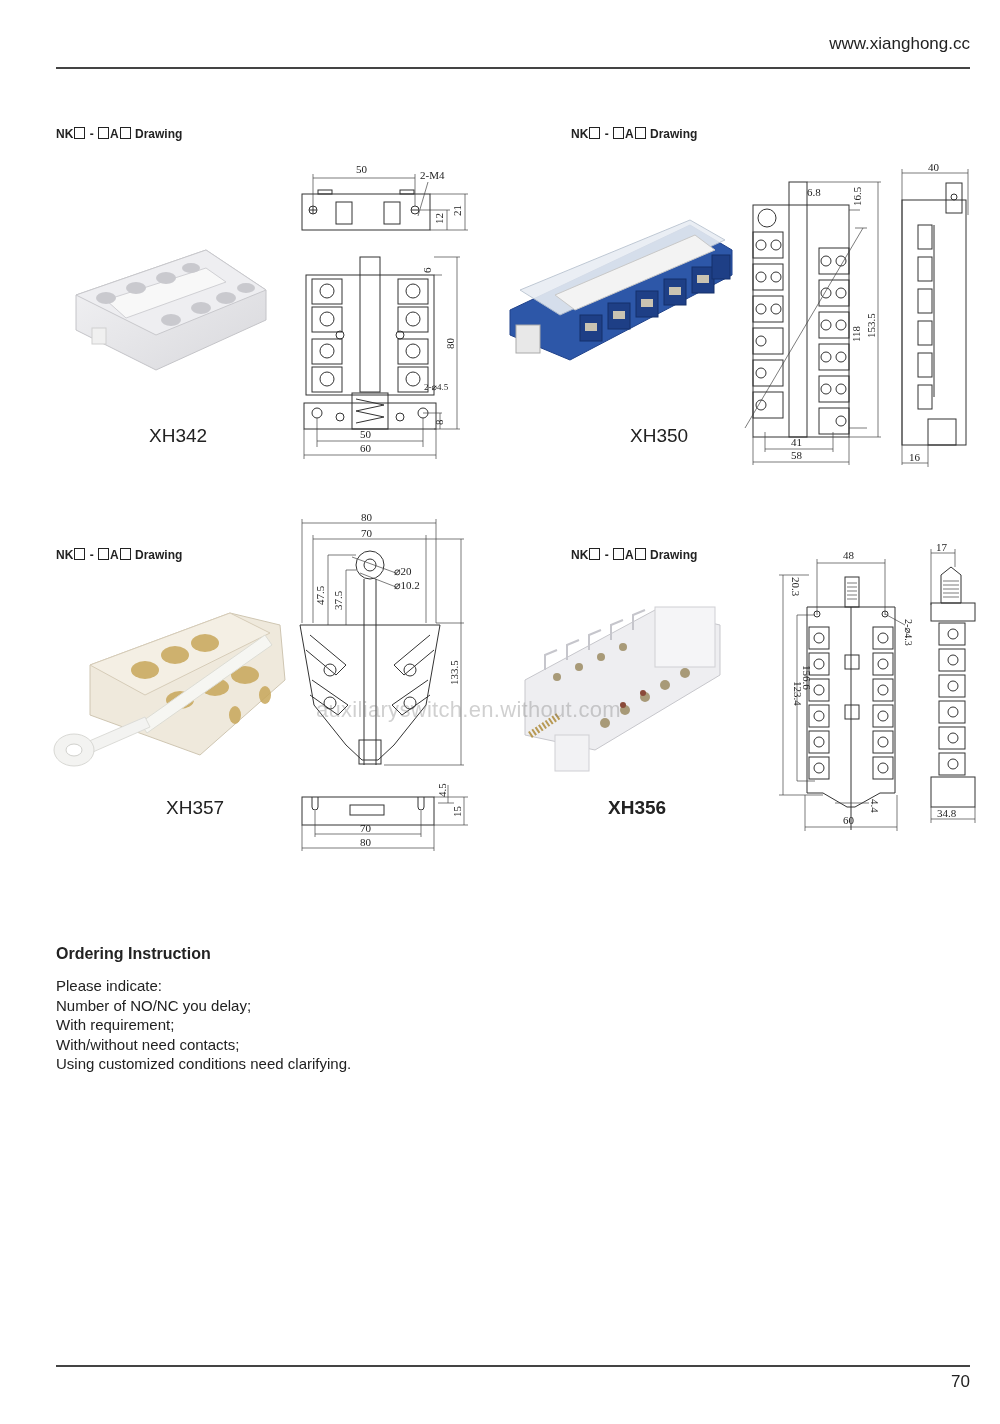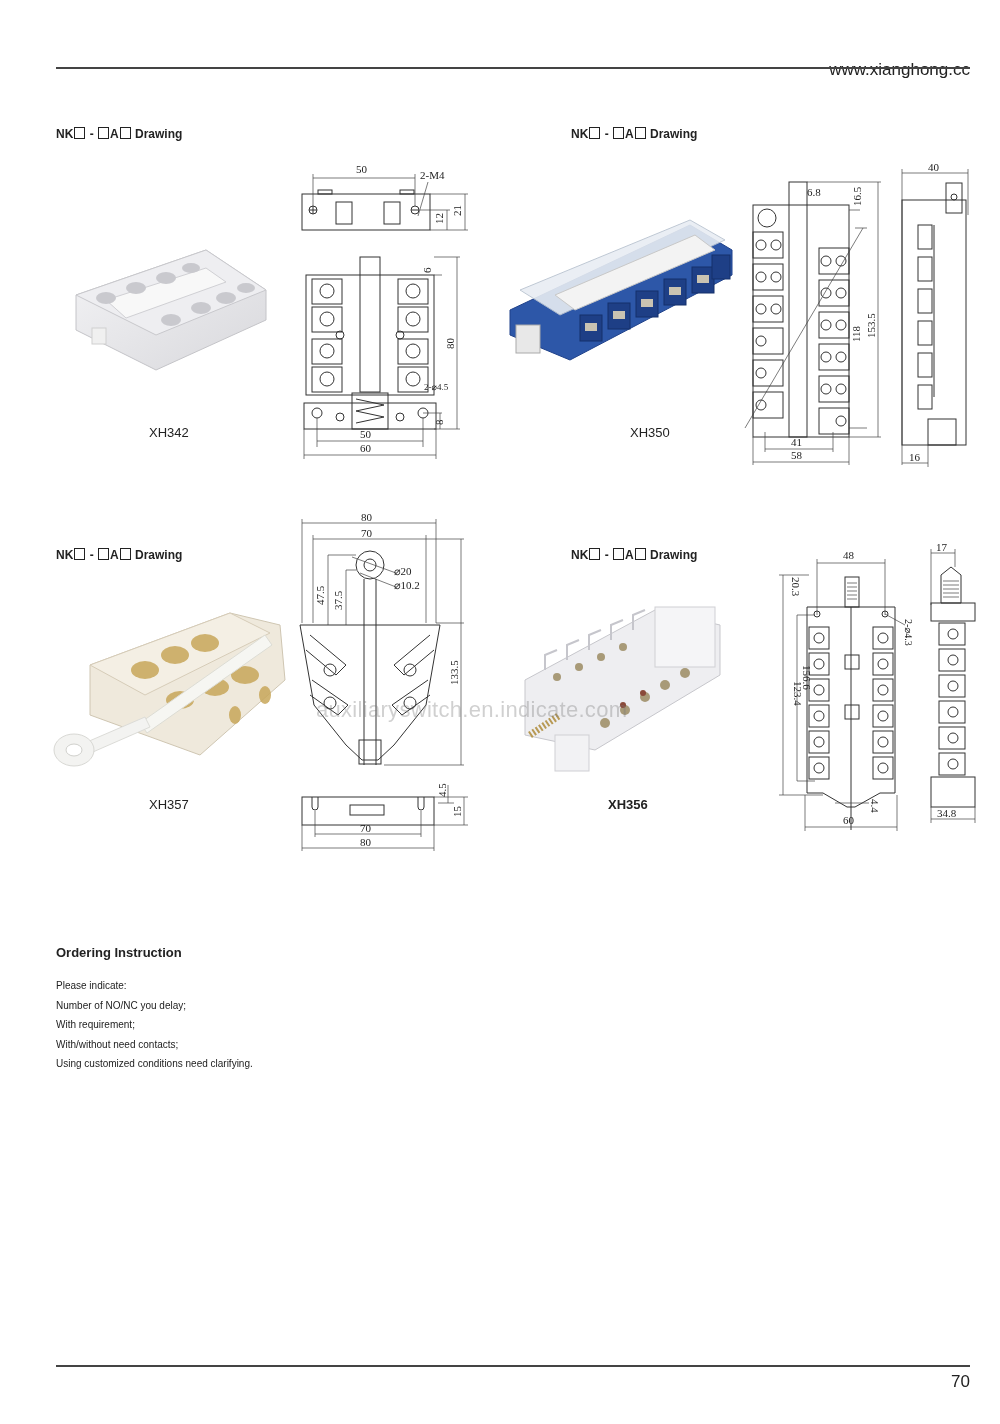--- a/index.html
+++ b/index.html
@@ -1,29 +1,29 @@
 <!DOCTYPE html>
 <html><head>
 <meta charset="utf-8">
 <style>
   html, body { margin:0; padding:0; background:#ffffff; }
   body { width:1000px; height:1424px; position:relative; overflow:hidden;
          font-family:"Liberation Sans", sans-serif; color:#222; }
   .abs { position:absolute; }
-  .site-url { right:30px; top:34px; font-size:17px; color:#222;margin-top:26px; }
+  .site-url { right:30px; top:34px; font-size:17px; color:#222; }
   .rule { background:#444; height:1.5px; }
   .heading { font-size:12px; font-weight:bold; color:#222; }
   .heading .box { display:inline-block; width:11px; height:12px; border:1.4px solid #222; vertical-align:-1px; margin:0 1px; box-sizing:border-box; }
-  .model { font-size:13px; color:#222; }
+  .model { font-size:19px; color:#222; }
   svg.draw { position:absolute; overflow:visible; }
   svg.draw text { font-family:"Liberation Serif", serif; font-size:11px; fill:#222; }
   svg.draw .ln { stroke:#333; stroke-width:1; fill:none; }
   svg.draw .dim { stroke:#444; stroke-width:0.7; fill:none; }
-  .ord-title { font-size:13px; font-weight:bold; left:56px; top:945px; color:#222; }
-  .ord-lines { left:56px; top:976px; font-size:10px; line-height:19.6px; color:#222; }
+  .ord-title { font-size:16px; font-weight:bold; left:56px; top:945px; color:#222; }
+  .ord-lines { left:56px; top:976px; font-size:15px; line-height:19.6px; color:#222; }
   .page-num { right:30px; top:1372px; font-size:17px; color:#222; }
   .watermark { left:316px; top:697px; font-size:22px; color:rgba(120,120,120,0.35); letter-spacing:0.3px; }
 </style>
 </head>
 <body>
 
 <div class="abs site-url">www.xianghong.cc</div>
 <div class="abs rule" style="left:56px; top:67px; width:914px;"></div>
 
 <div class="abs heading" style="left:56px; top:127px;">
@@ -259,21 +259,21 @@
       <ellipse cx="165" cy="82" rx="14" ry="9"></ellipse>
       <ellipse cx="195" cy="70" rx="14" ry="9"></ellipse>
     <ellipse cx="185" cy="110" rx="6" ry="9"></ellipse>
       <ellipse cx="215" cy="90" rx="6" ry="9"></ellipse>
   </g>
   <polygon points="90,118 215,30 222,40 97,128" fill="#f6f6f2" stroke="#dcdcd4"></polygon>
   <polygon points="30,140 95,112 100,122 36,150" fill="#f3f3f1" stroke="#dcdcd8"></polygon>
   <ellipse cx="24" cy="145" rx="20" ry="16" fill="#f3f3f1" stroke="#d8d8d4"></ellipse>
   <ellipse cx="24" cy="145" rx="8" ry="6" fill="#ffffff" stroke="#d0d0cc"></ellipse>
 </svg>
-<div class="abs model" style="left:149px; top:797px;">XH357</div>
+<div class="abs model" style="left:166px; top:797px;">XH357</div>
 
 <svg class="draw" style="left:296px; top:515px;" width="175" height="260" viewBox="0 0 175 260">
   <line class="dim" x1="6" y1="8" x2="140" y2="8"></line>
     <line class="dim" x1="6" y1="4" x2="6" y2="108"></line>
     <line class="dim" x1="140" y1="4" x2="140" y2="108"></line>
   <text x="65" y="6">80</text>
   <line class="dim" x1="17" y1="24" x2="130" y2="24"></line>
     <line class="dim" x1="17" y1="20" x2="17" y2="108"></line>
     <line class="dim" x1="130" y1="20" x2="130" y2="108"></line>
   <text x="65" y="22">70</text>
@@ -454,21 +454,21 @@
       <circle cx="38" cy="193" r="5"></circle>
       <circle cx="38" cy="219" r="5"></circle>
   </g>
   <rect class="ln" x="16" y="232" width="44" height="30"></rect>
   <line class="dim" x1="16" y1="262" x2="16" y2="278"></line>
     <line class="dim" x1="60" y1="262" x2="60" y2="278"></line>
     <line class="dim" x1="16" y1="274" x2="60" y2="274"></line>
   <text x="22" y="272">34.8</text>
 </svg>
 
-<div class="abs watermark">auxiliaryswitch.en.indicate.com</div>
+<div class="abs watermark">auxiliaryswitch.en.without.com</div>
 
 <div class="abs ord-title">Ordering Instruction</div>
 <div class="abs ord-lines">
   <div>Please indicate:</div>
   <div>Number of NO/NC you delay;</div>
   <div>With requirement;</div>
   <div>With/without need contacts;</div>
   <div>Using customized conditions need clarifying.</div>
 </div>
 

